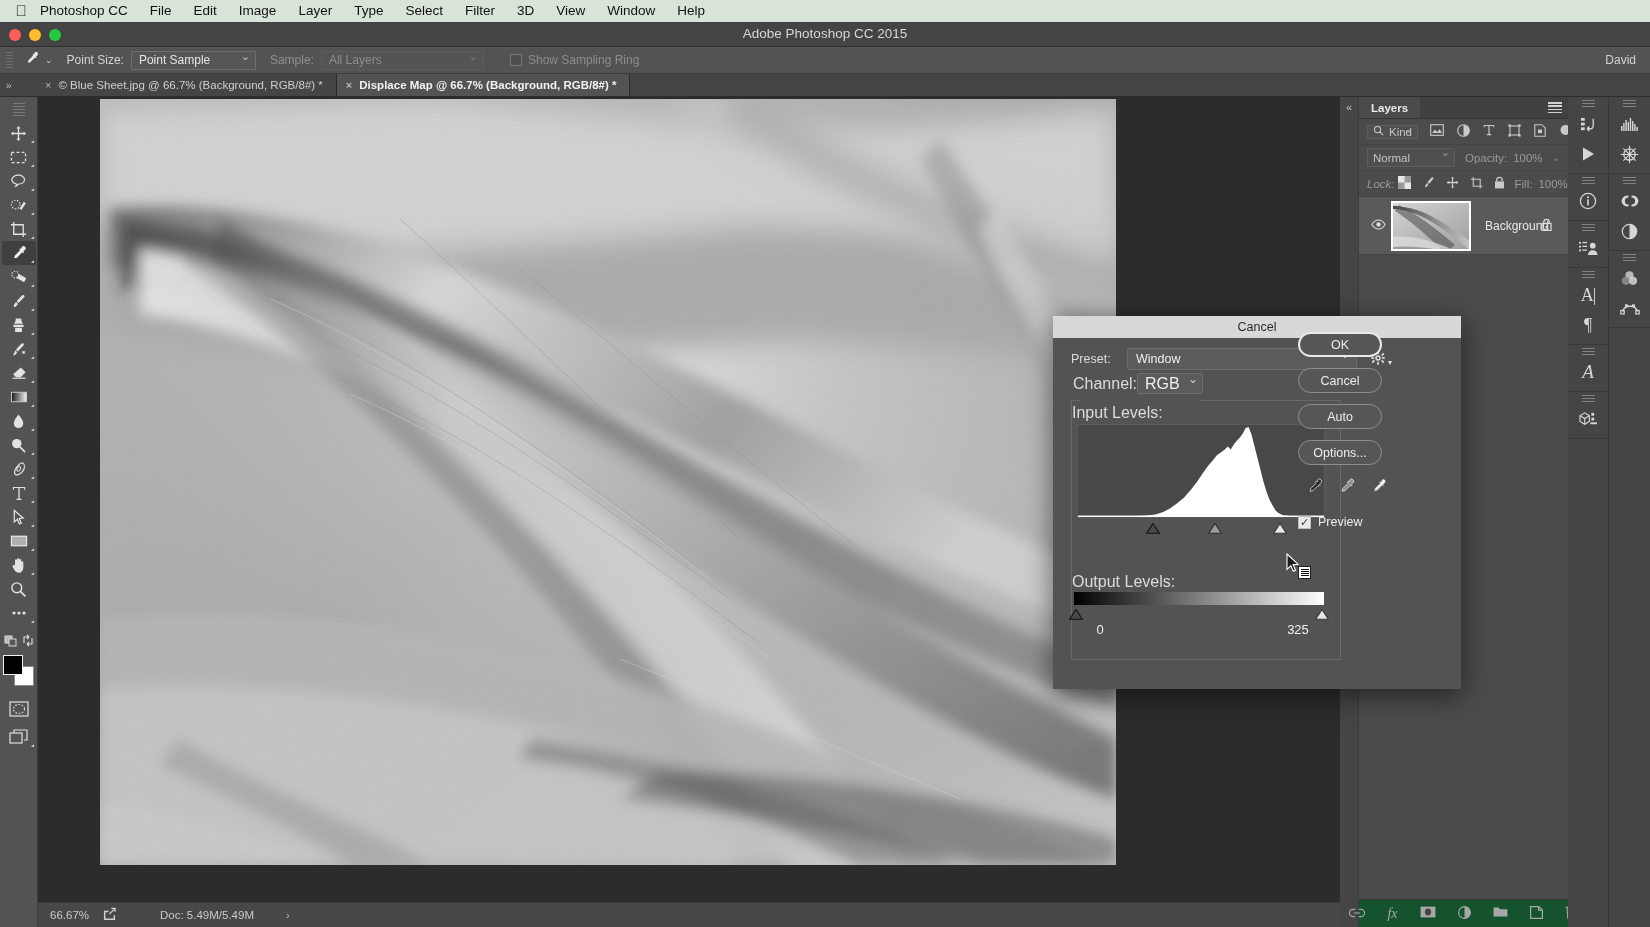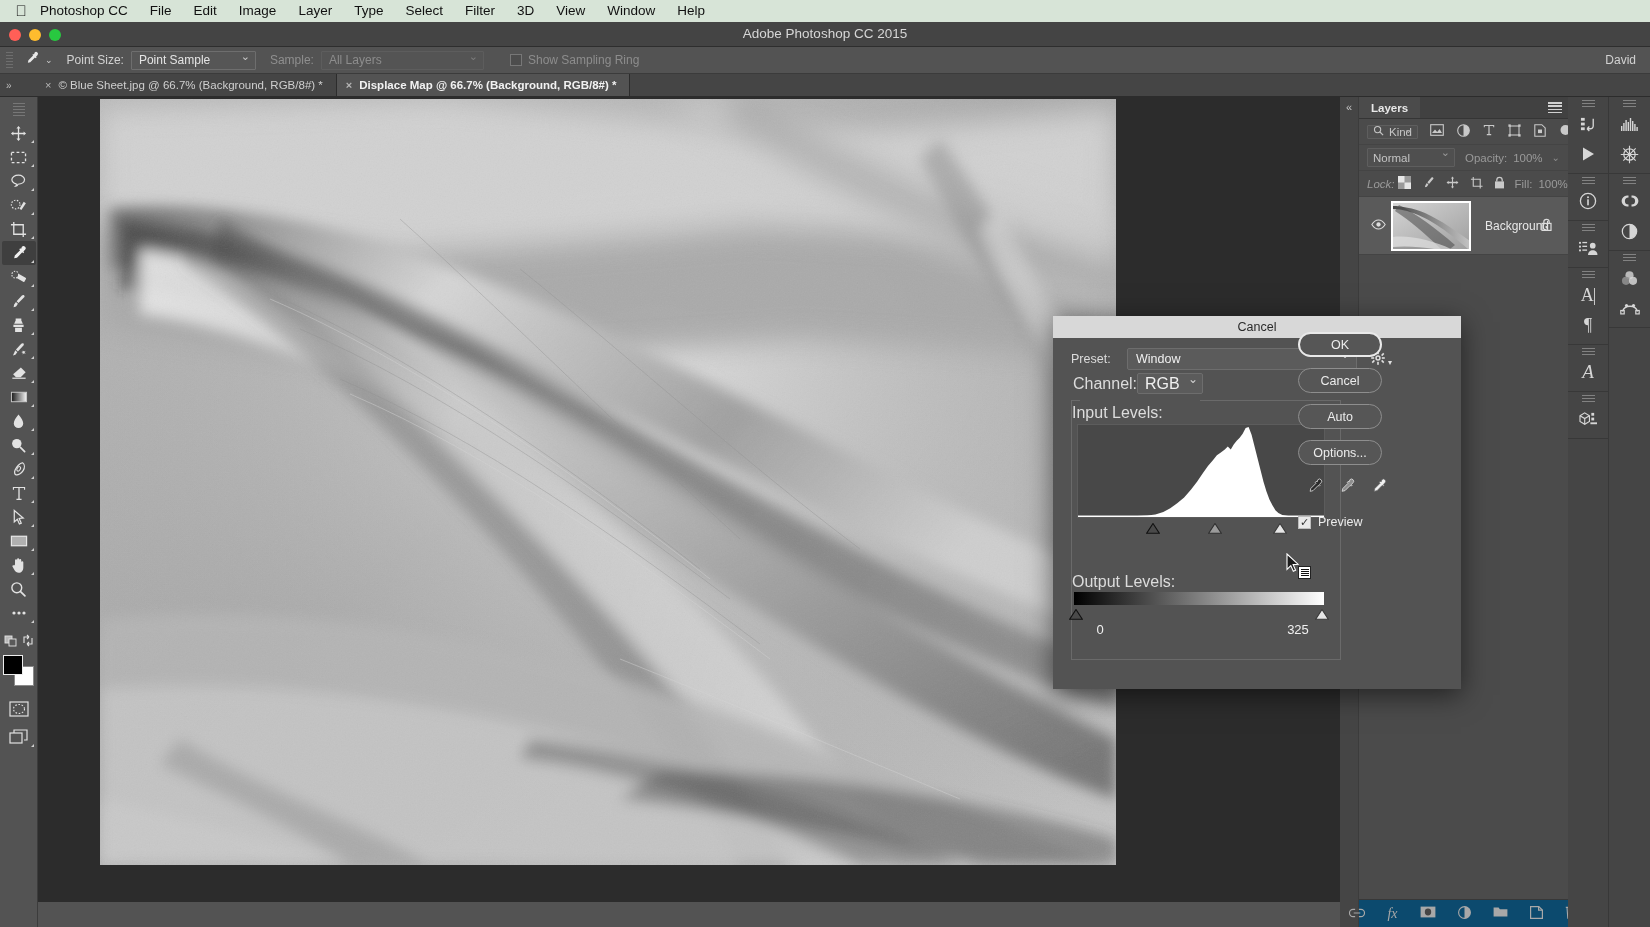--- a/index.html
+++ b/index.html
@@ -186,21 +186,21 @@
   .eye { width: 22px; text-align: center; color: #ddd; font-size: 12px; }
   .layer-thumb {
     width: 80px; height: 50px; border: 2px solid #ffffff; overflow: hidden; position: relative;
     background: #8d8d8d; margin-left: 2px;
   }
   .layer-name { margin-left: 14px; font-size: 12px; color: #e8e8e8; }
   .layer-lock { position: absolute; right: 16px; color: #d8d8d8; font-size: 12px; }
 
   .layers-footer {
     position: absolute; left: 0; right: 0; bottom: 0; height: 28px;
-    background: #0c4a6e; border-top: 1px solid #383838;
+    background: #14532d; border-top: 1px solid #383838;
     display: flex; align-items: center; justify-content: center; gap: 22px;
     color: #a8a8a8; font-size: 13px;
   }
 
   
   .iconrail {
     position: absolute; right: 0; top: 0; width: 82px; bottom: 0;
     background: #454545; display: flex;
   }
   .rail-col { width: 41px; display: flex; flex-direction: column; align-items: center; }
@@ -651,20 +651,31 @@
             <path d="M250 295 C 390 355, 530 455, 670 560"></path>
             <path d="M520 560 C 620 600, 740 650, 860 700"></path>
           </g>
 
           <rect width="1016" height="766" filter="url(#grain)" opacity="0.55"></rect>
         </svg>
       </div>
     </div>
   </div>
 
+  <div class="statusbar">
+    <span>66.67%</span>
+    <span class="arrow-icon">
+      <svg width="13" height="13" viewBox="0 0 14 14">
+          <path d="M1 4h5v1.6H2.6v6.8h8.8V9H13v5H1z" fill="#cfcfcf"></path>
+          <path d="M7 7.5L12.5 2M9 1.5h4v4" fill="none" stroke="#cfcfcf" stroke-width="1.3"></path>
+        </svg>
+    </span>
+    <span class="doc-info">Doc: 5.49M/5.49M</span>
+    <span class="chev">›</span>
+  </div>
 
   <div class="rightdock">
 
     <div class="collapse-col">
       <span>«</span>
     </div>
 
     <div class="layers-panel">
       <div class="panel-tabs">
         <div class="panel-tab">

